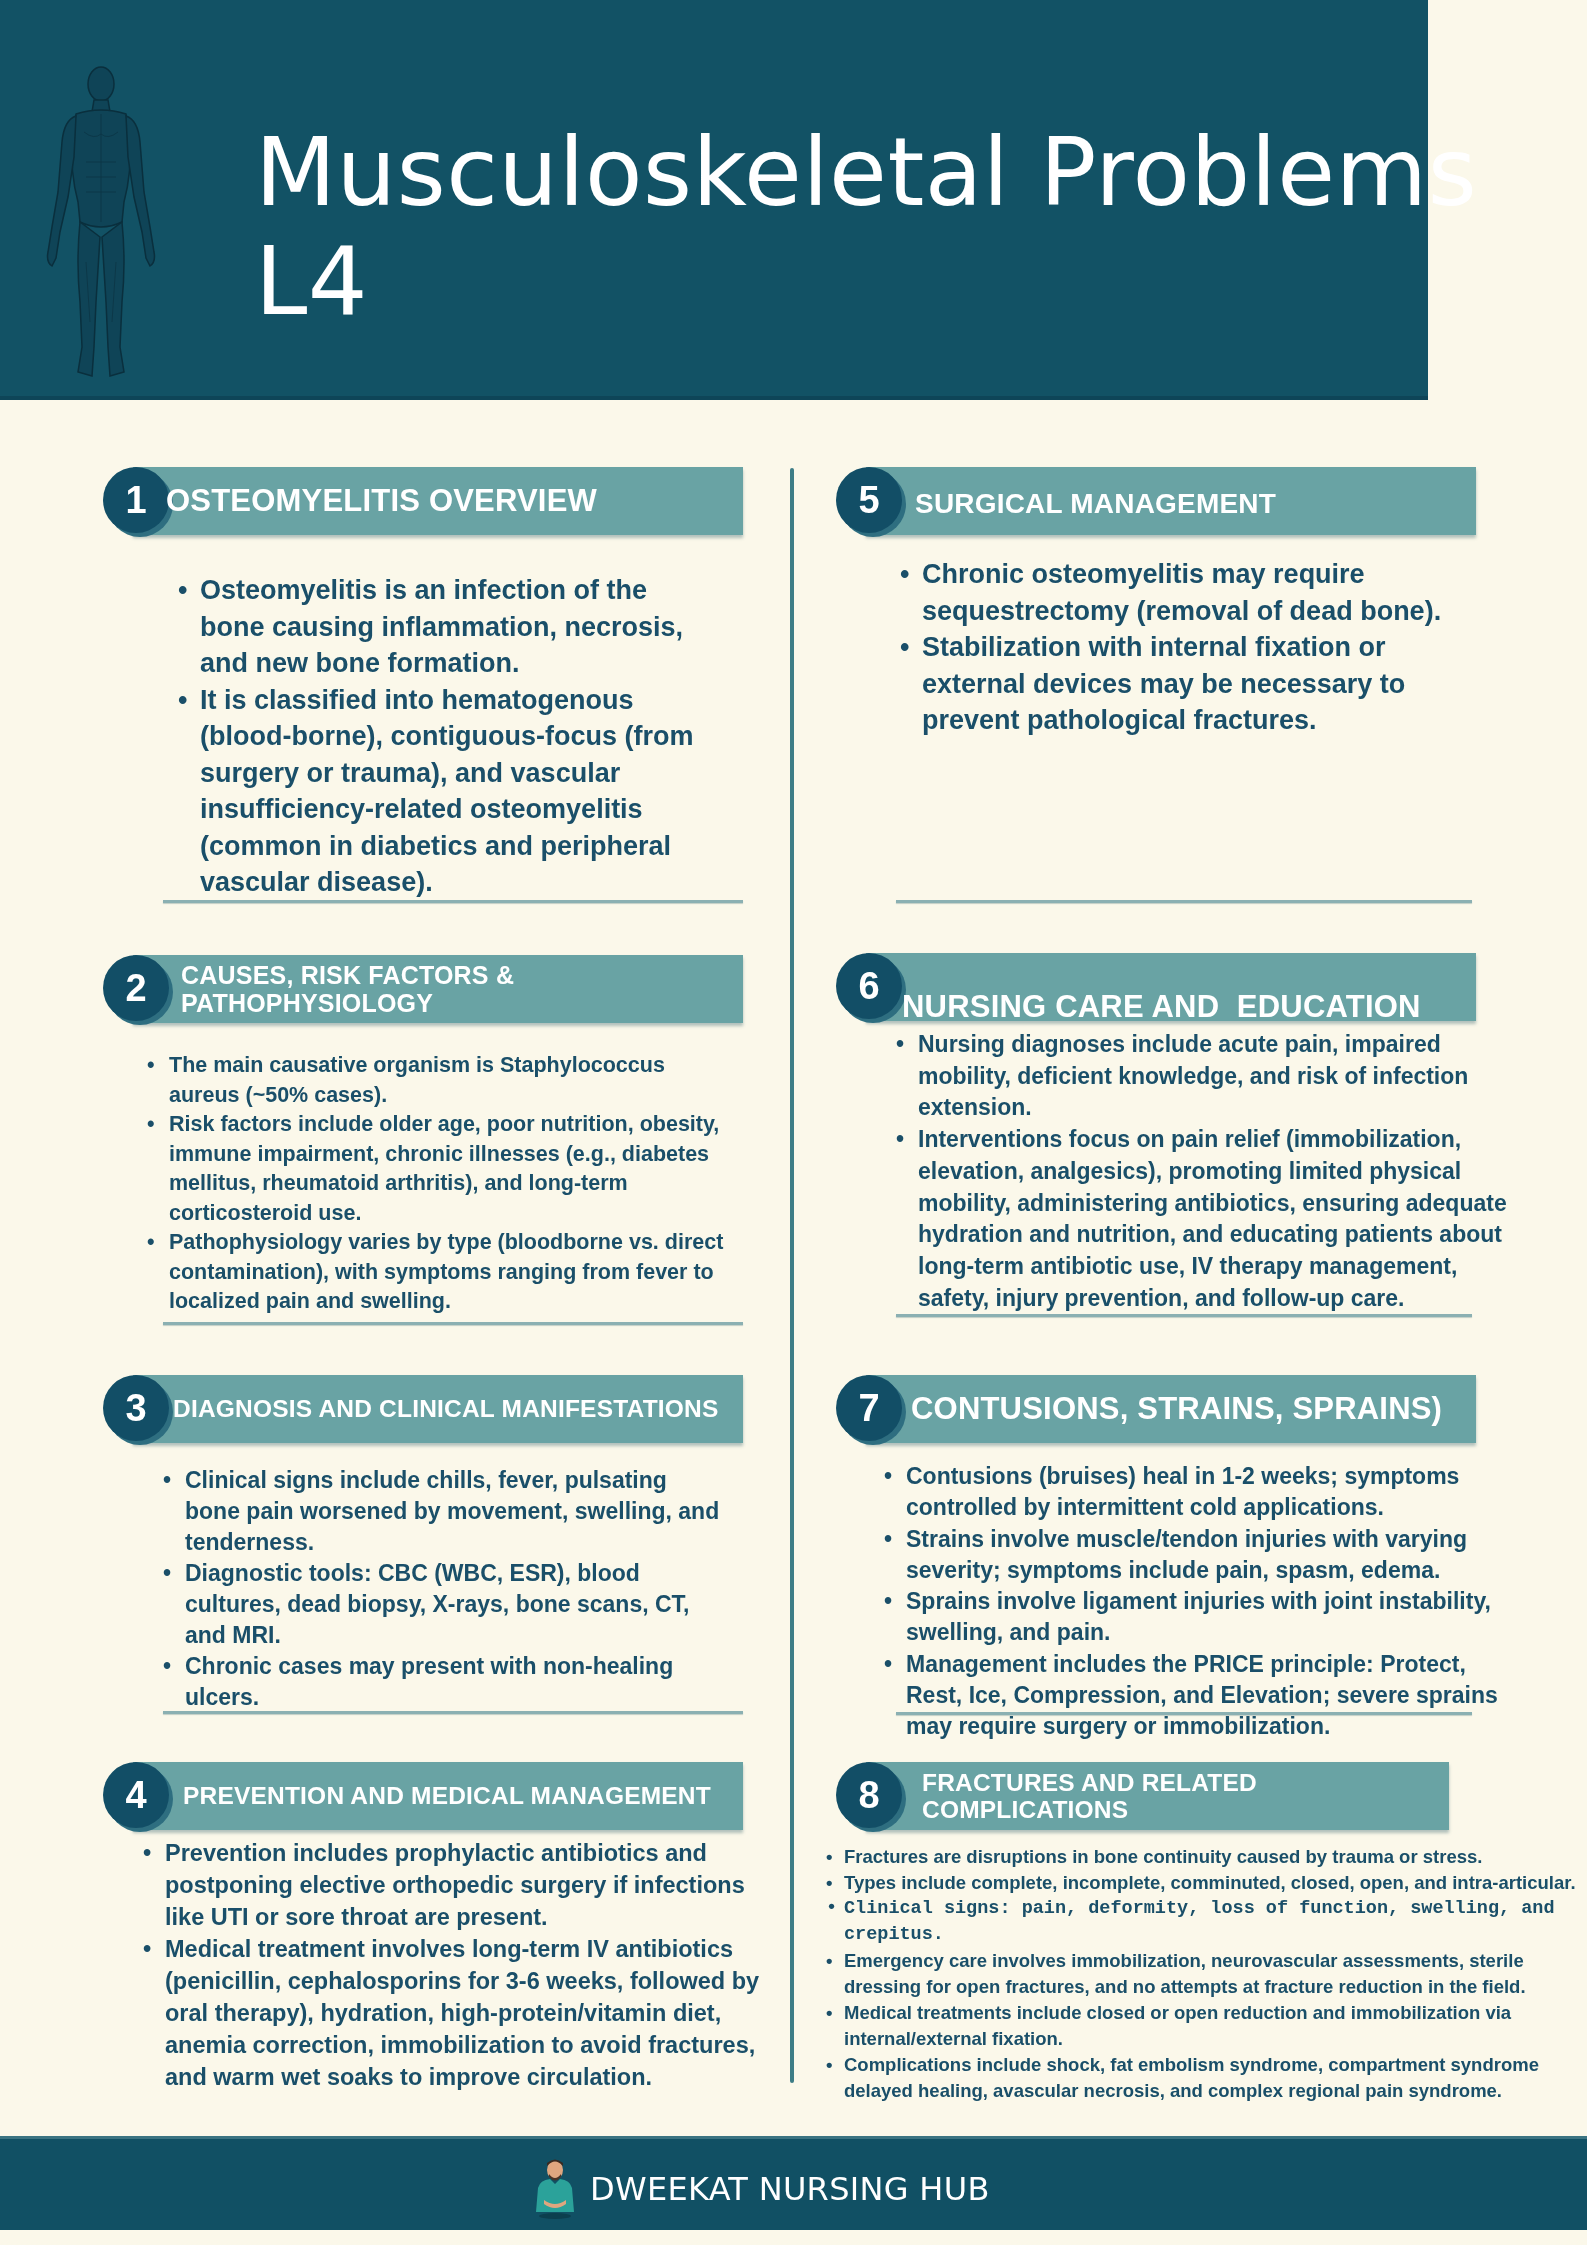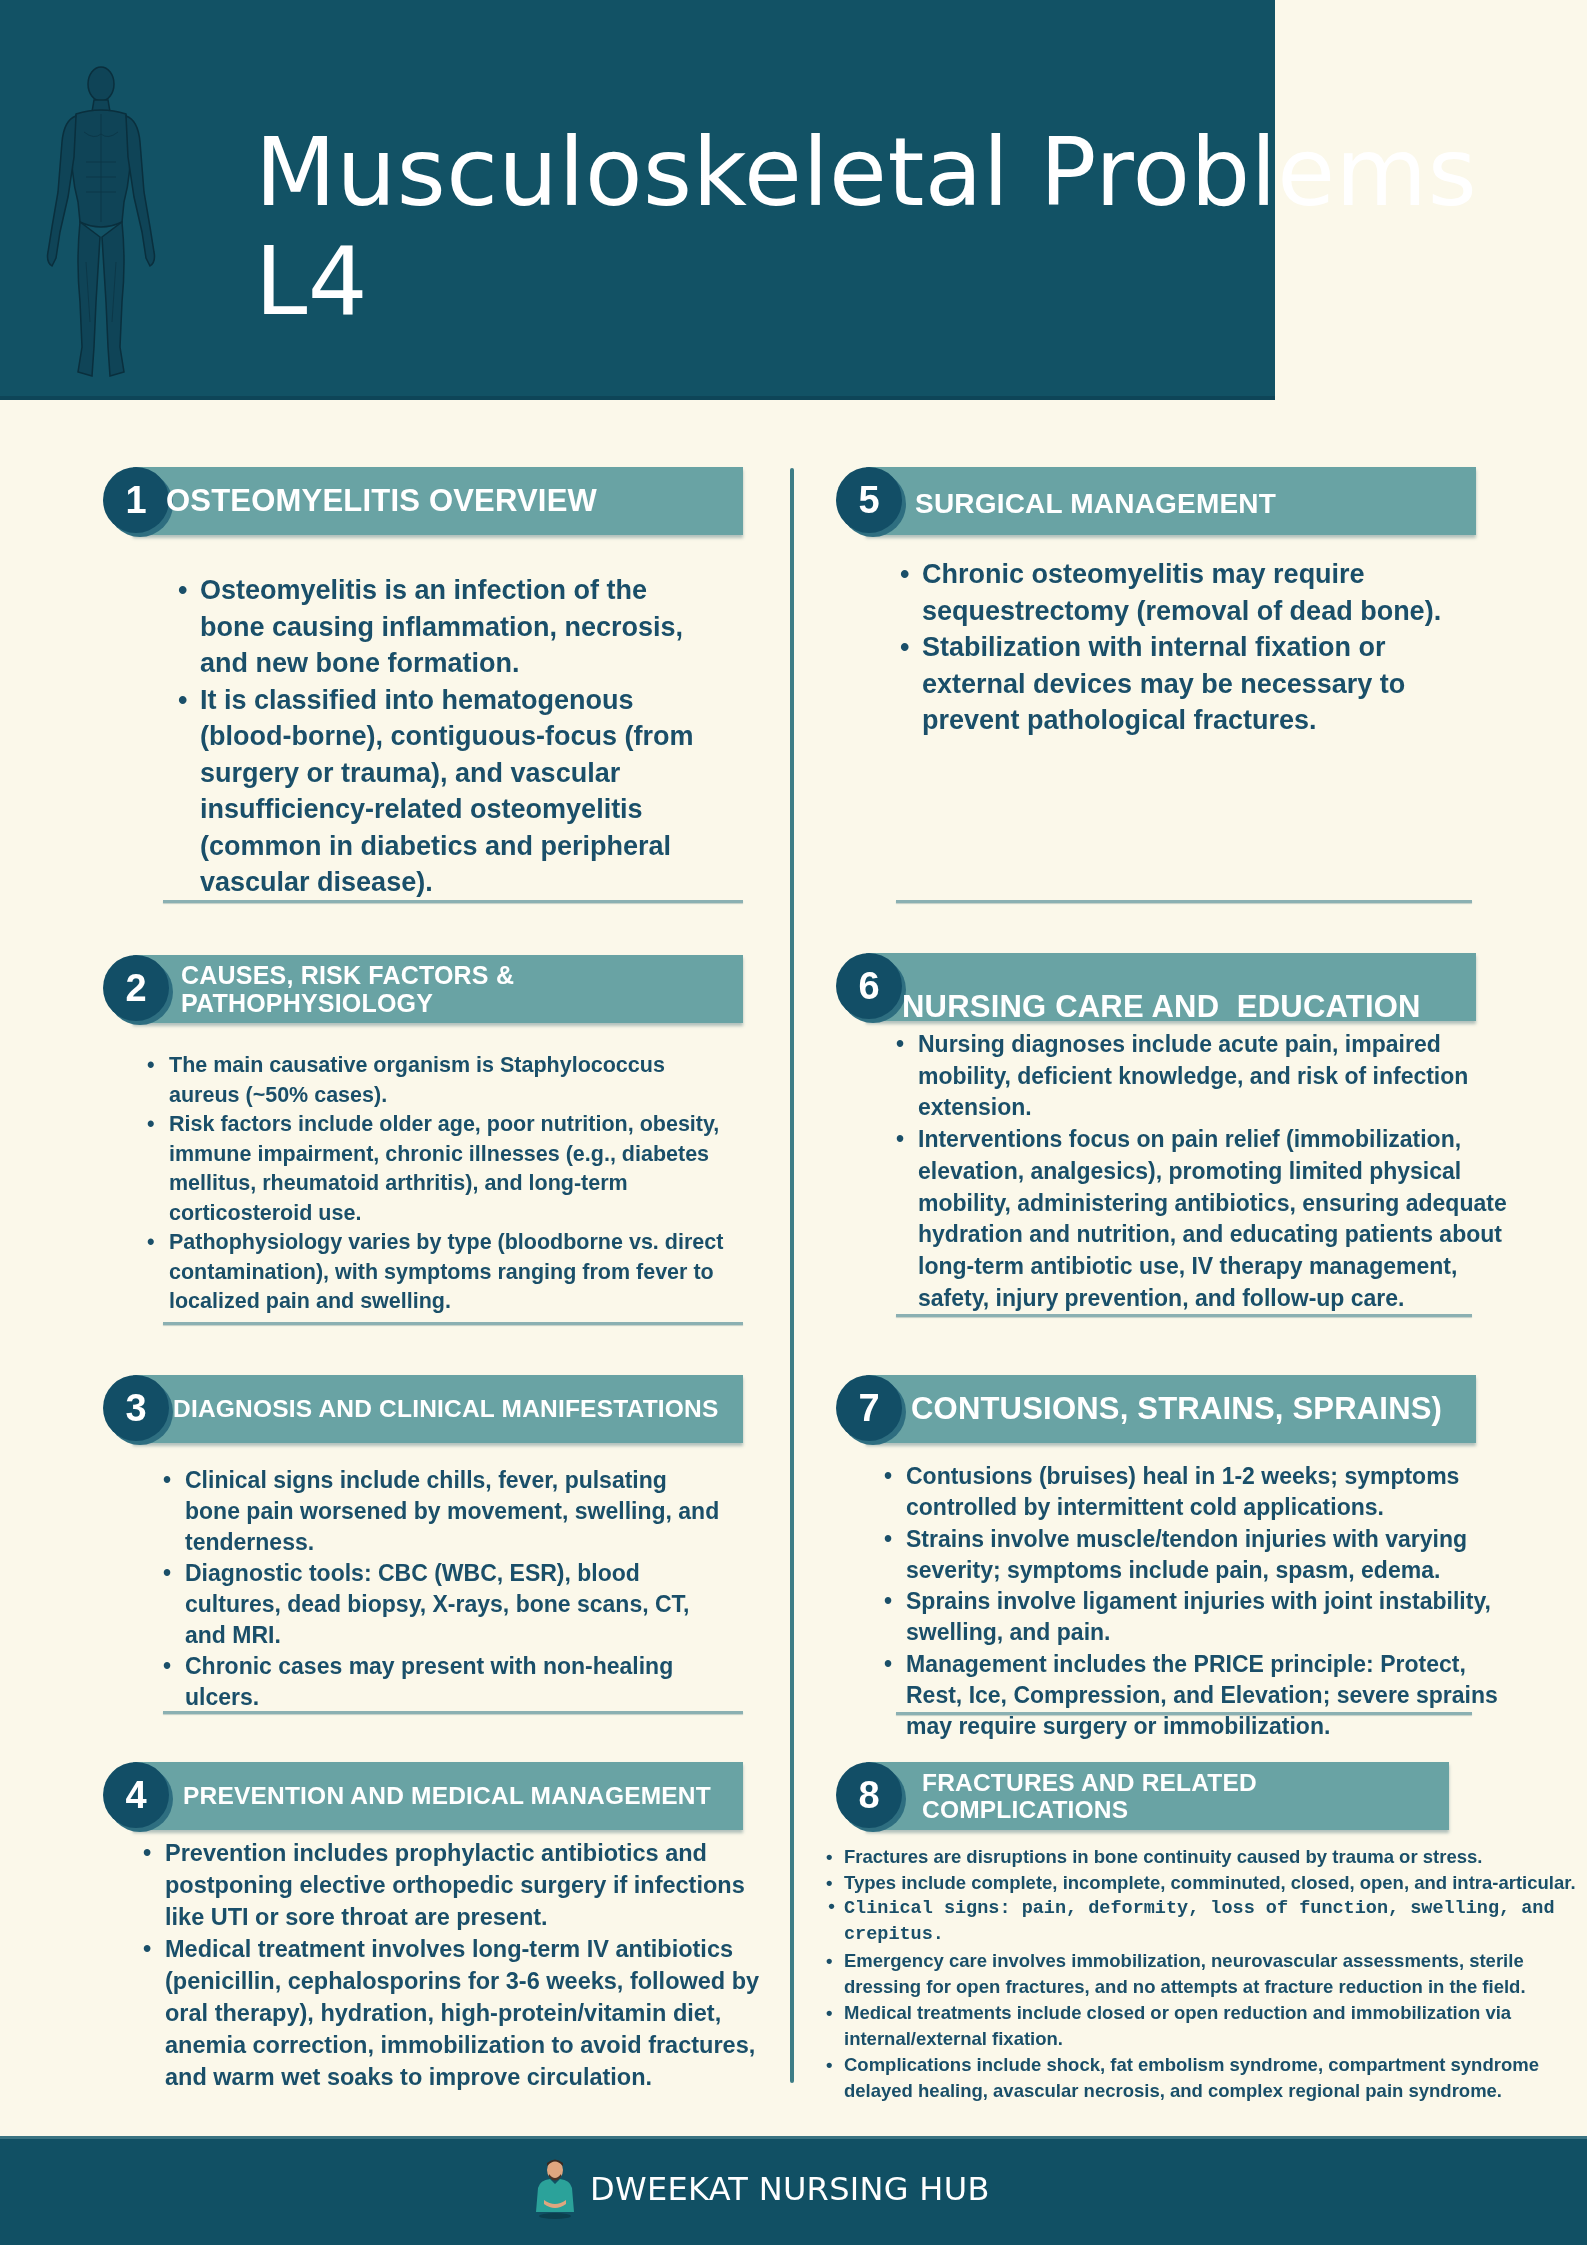--- a/index.html
+++ b/index.html
@@ -4,21 +4,21 @@
 <style>
   * { box-sizing: border-box; margin: 0; padding: 0; }
   html, body { width: 1587px; height: 2245px; overflow: hidden; }
   body {
     background: #fbf8ea;
     font-family: "Liberation Sans", "DejaVu Sans", sans-serif;
     color: #1a4f69;
     position: relative;
   }
   .header {
-    position: absolute; left: 0; top: 0; width: 1275px; height: 400px;
+    position: absolute; left: 0; top: 0; width: 1428px; height: 400px;
     background: #125265;
     border-bottom: 4px solid #0e4558;
   }
   .figure {
     position: absolute; left: 36px; top: 62px; width: 130px; height: 330px;
   }
   .title {
     position: absolute; left: 255px; top: 118px; width: 1300px;
     font-size: 94px; color: #ffffff; font-weight: 400;
     letter-spacing: 0.5px;
@@ -56,21 +56,21 @@
     color: #1a4f69;
   }
   ul.bullets li::before {
     content: "•"; position: absolute; left: 0; top: 0; color: #1a4f69;
   }
   .rule {
     position: absolute; height: 3px; background: #8bb0b2;
     box-shadow: 0 1px 1px rgba(60,110,115,0.3);
   }
   .footer {
-    position: absolute; left: 0; top: 2136px; width: 1587px; height: 109px;
+    position: absolute; left: 0; top: 2136px; width: 1587px; height: 94px;
     background: #115064; border-top: 3px solid #3b7482;
   }
   .footer-inner {
     position: absolute; left: 532px; top: 14px; height: 72px;
     display: flex; align-items: center; gap: 12px;
   }
   .footer-text {
     color: #ffffff; font-size: 32px; font-family: "DejaVu Sans", sans-serif;
     letter-spacing: 0.3px;
   }

